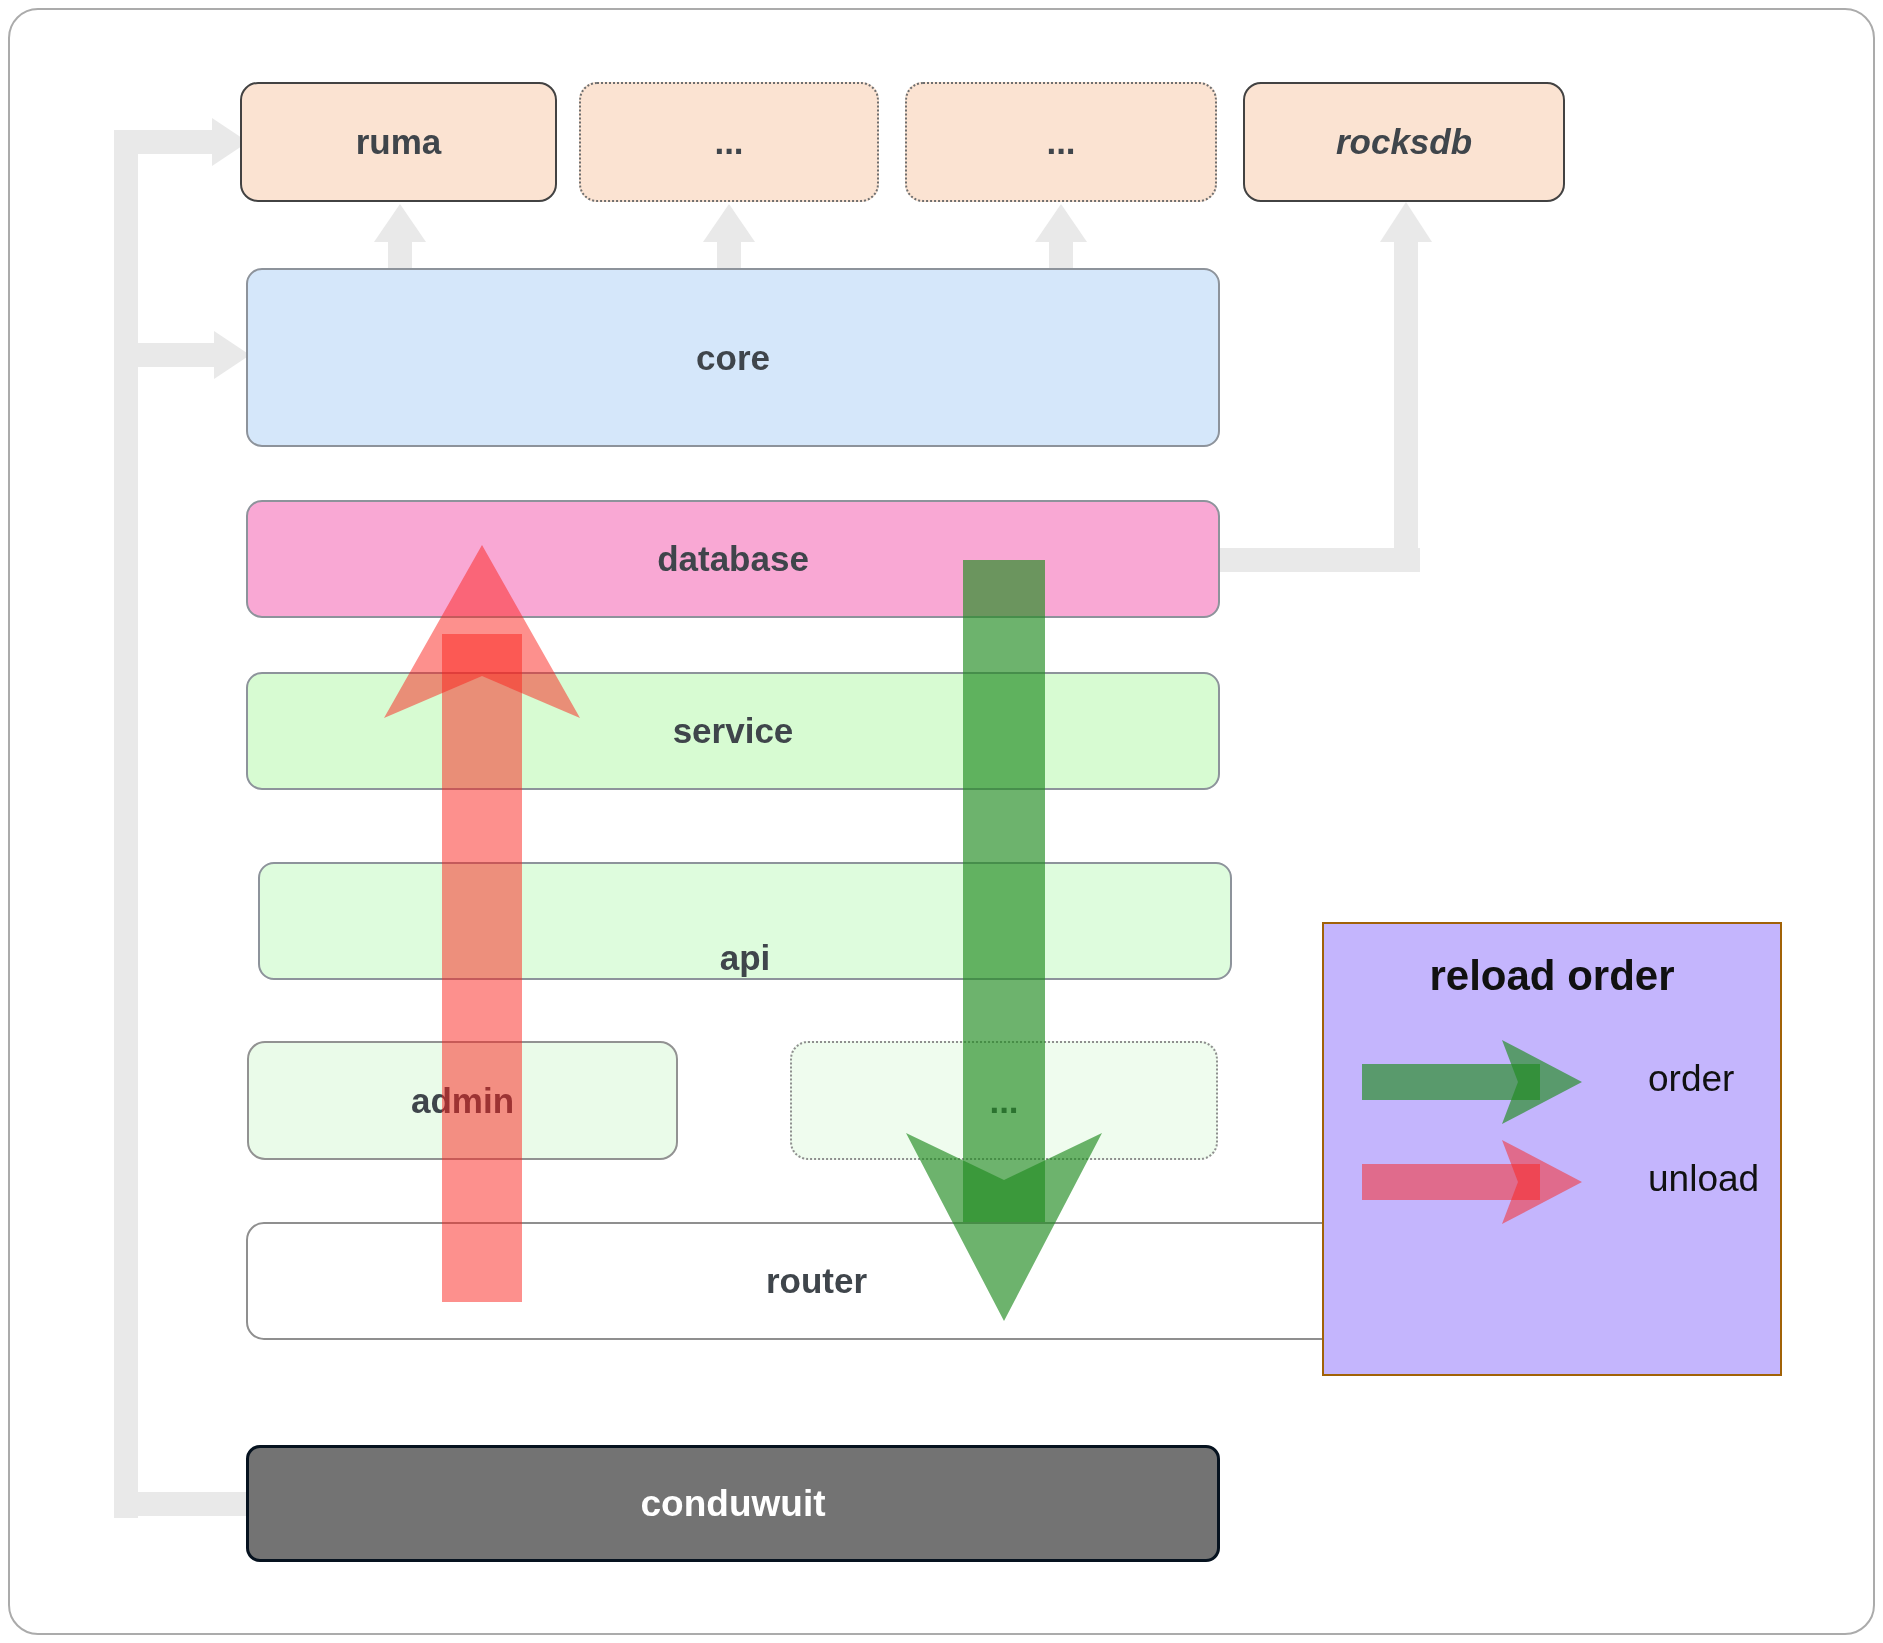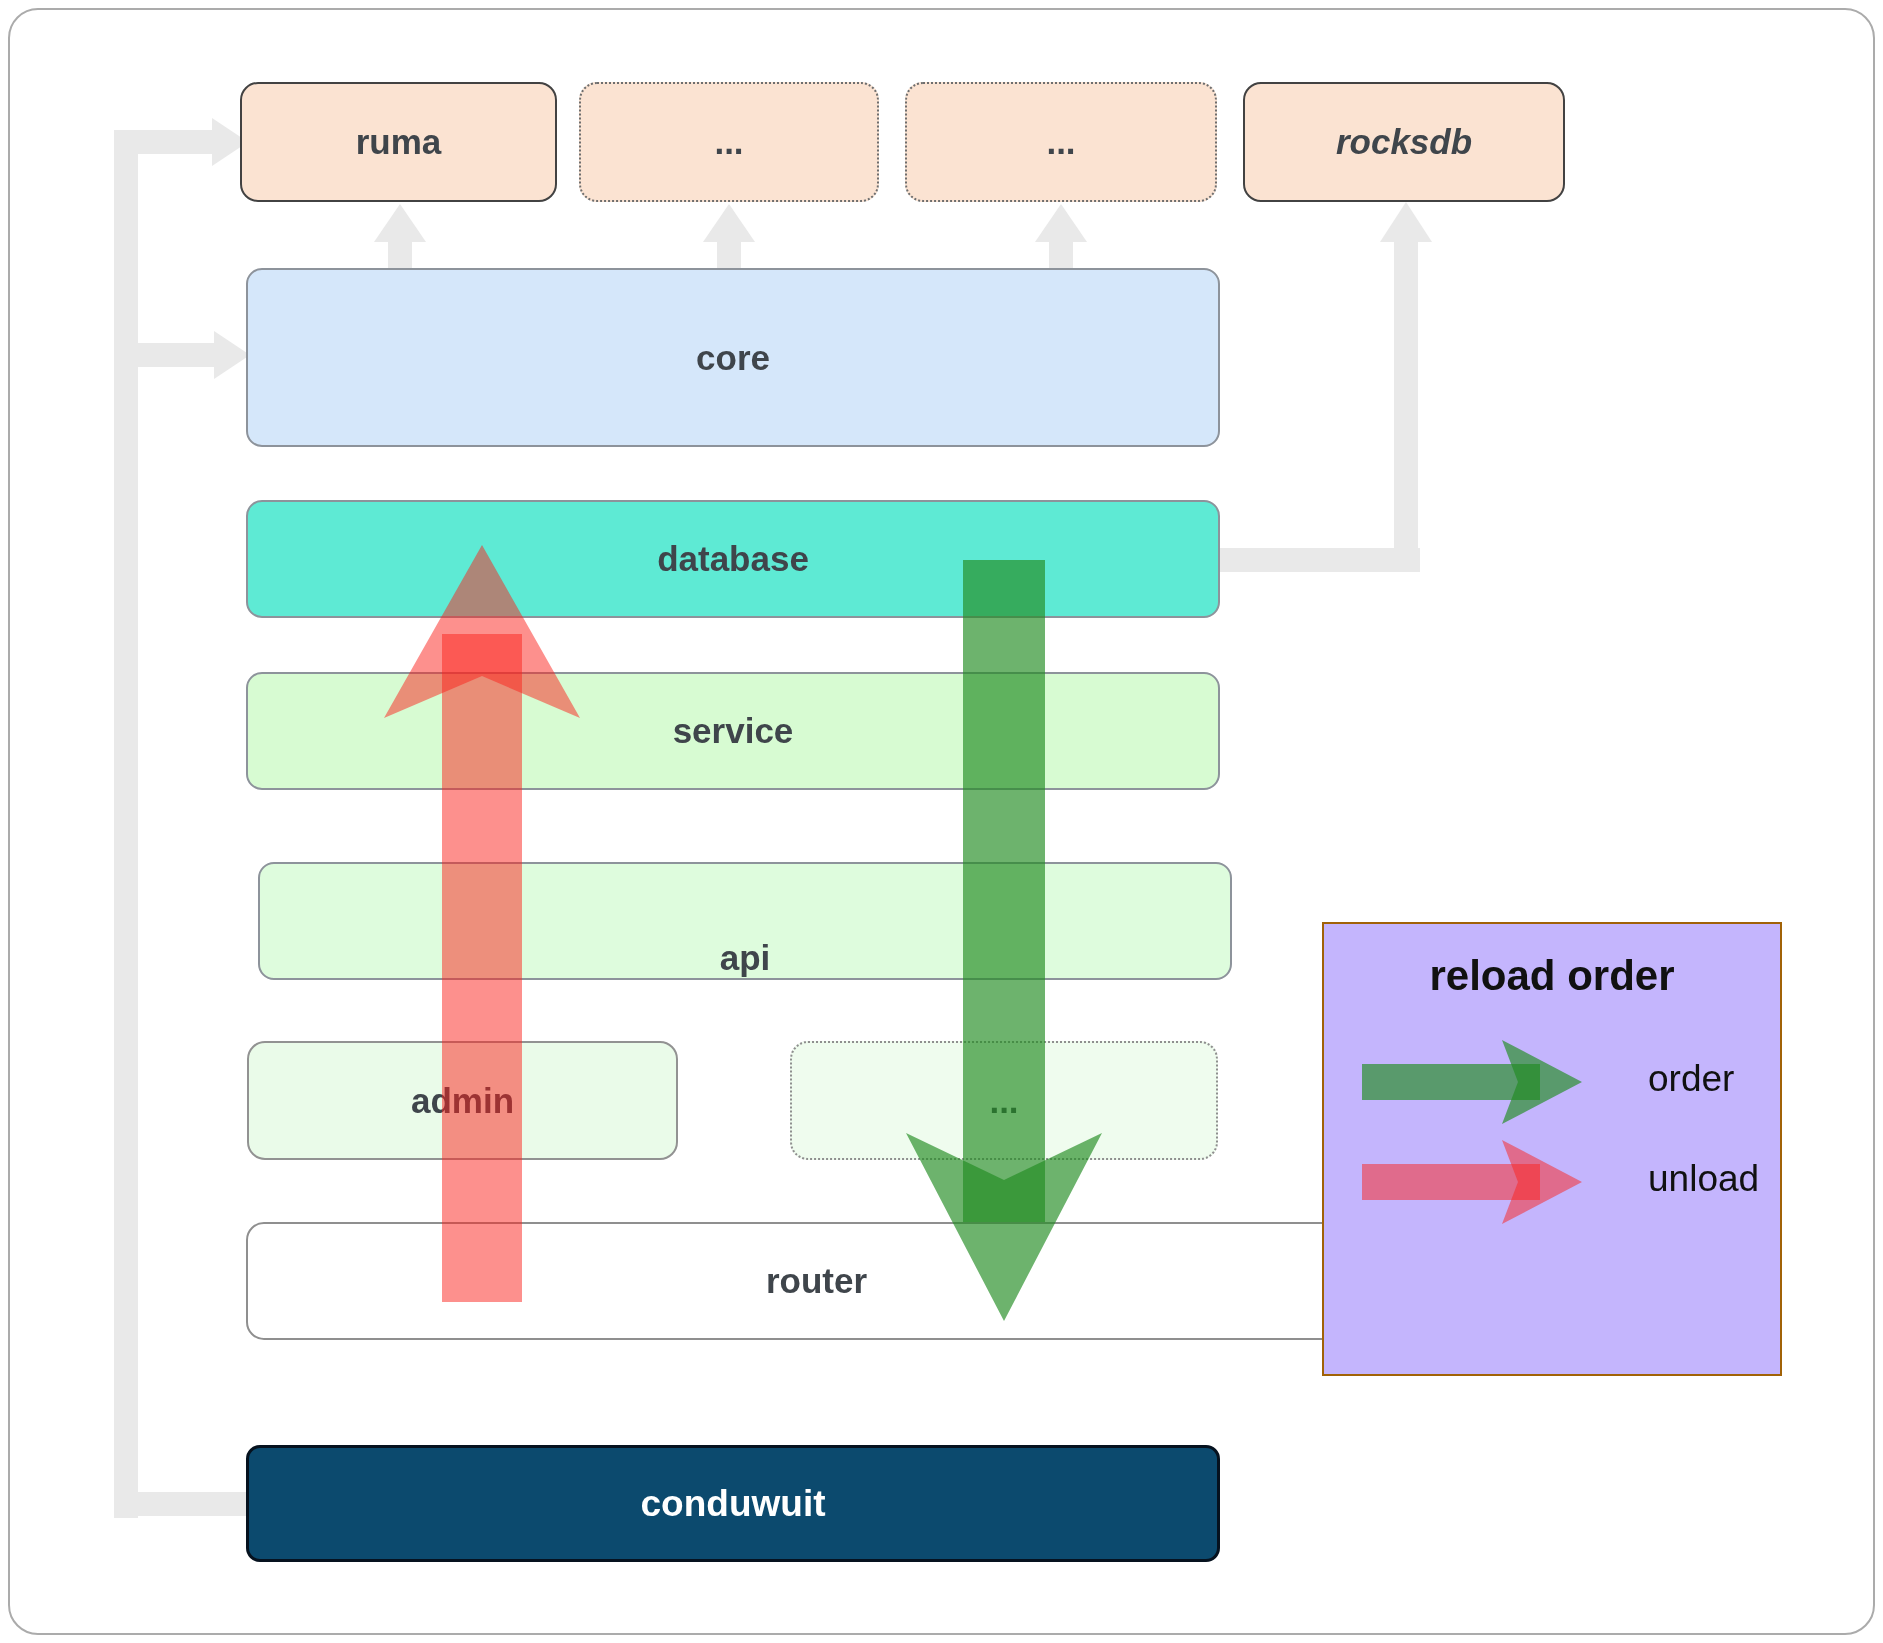--- a/index.html
+++ b/index.html
@@ -11,27 +11,27 @@
   #connector-layer{z-index:1;}
   #arrow-layer{z-index:5;}
   .node{position:absolute;display:flex;align-items:center;justify-content:center;
     box-sizing:border-box;font-size:35px;font-weight:600;color:#3f454b;z-index:2;}
   .top-node{border-radius:18px;background:#fbe3d2;}
   .top-solid{border:2.5px solid #424242;}
   .top-dotted{border:2px dotted #6e6e6e;}
   .stack{border-radius:16px;border:2px solid #8d939b;}
   .row-node{border-radius:18px;}
   .node-core{background:#d5e7fa;}
-  .node-database{background:#5eead4;}
+  .node-database{background:#f9a8d4;}
   .node-service{background:#d7fbd2;}
   .node-api{background:#defcdd;}
   .node-admin{background:#eafbe9;border:2px solid #929292;}
   .node-ellipsis-admin{background:#effcee;border:2px dotted #8f8f8f;}
   .node-router{background:#ffffff;border:2px solid #8f8f8f;}
-  .node-conduwuit{background:#0c4a6e;border:3px solid #06121f;border-radius:14px;
+  .node-conduwuit{background:#737373;border:3px solid #06121f;border-radius:14px;
     color:#ffffff;font-size:37px;z-index:2;}
   .legend{position:absolute;left:1322px;top:922px;width:460px;height:454px;
     background:#c4b5fd;border:2px solid #a16207;box-sizing:border-box;z-index:2;}
   .legend-title{position:absolute;left:0;top:28px;width:100%;text-align:center;
     font-size:42px;font-weight:600;color:#111111;}
   .legend-label{position:absolute;font-size:37px;font-weight:400;color:#111111;z-index:6;}
   .legend-label-load{left:1648px;top:1058px;}
   .legend-label-unload{left:1648px;top:1158px;}
 </style>
 </head>

